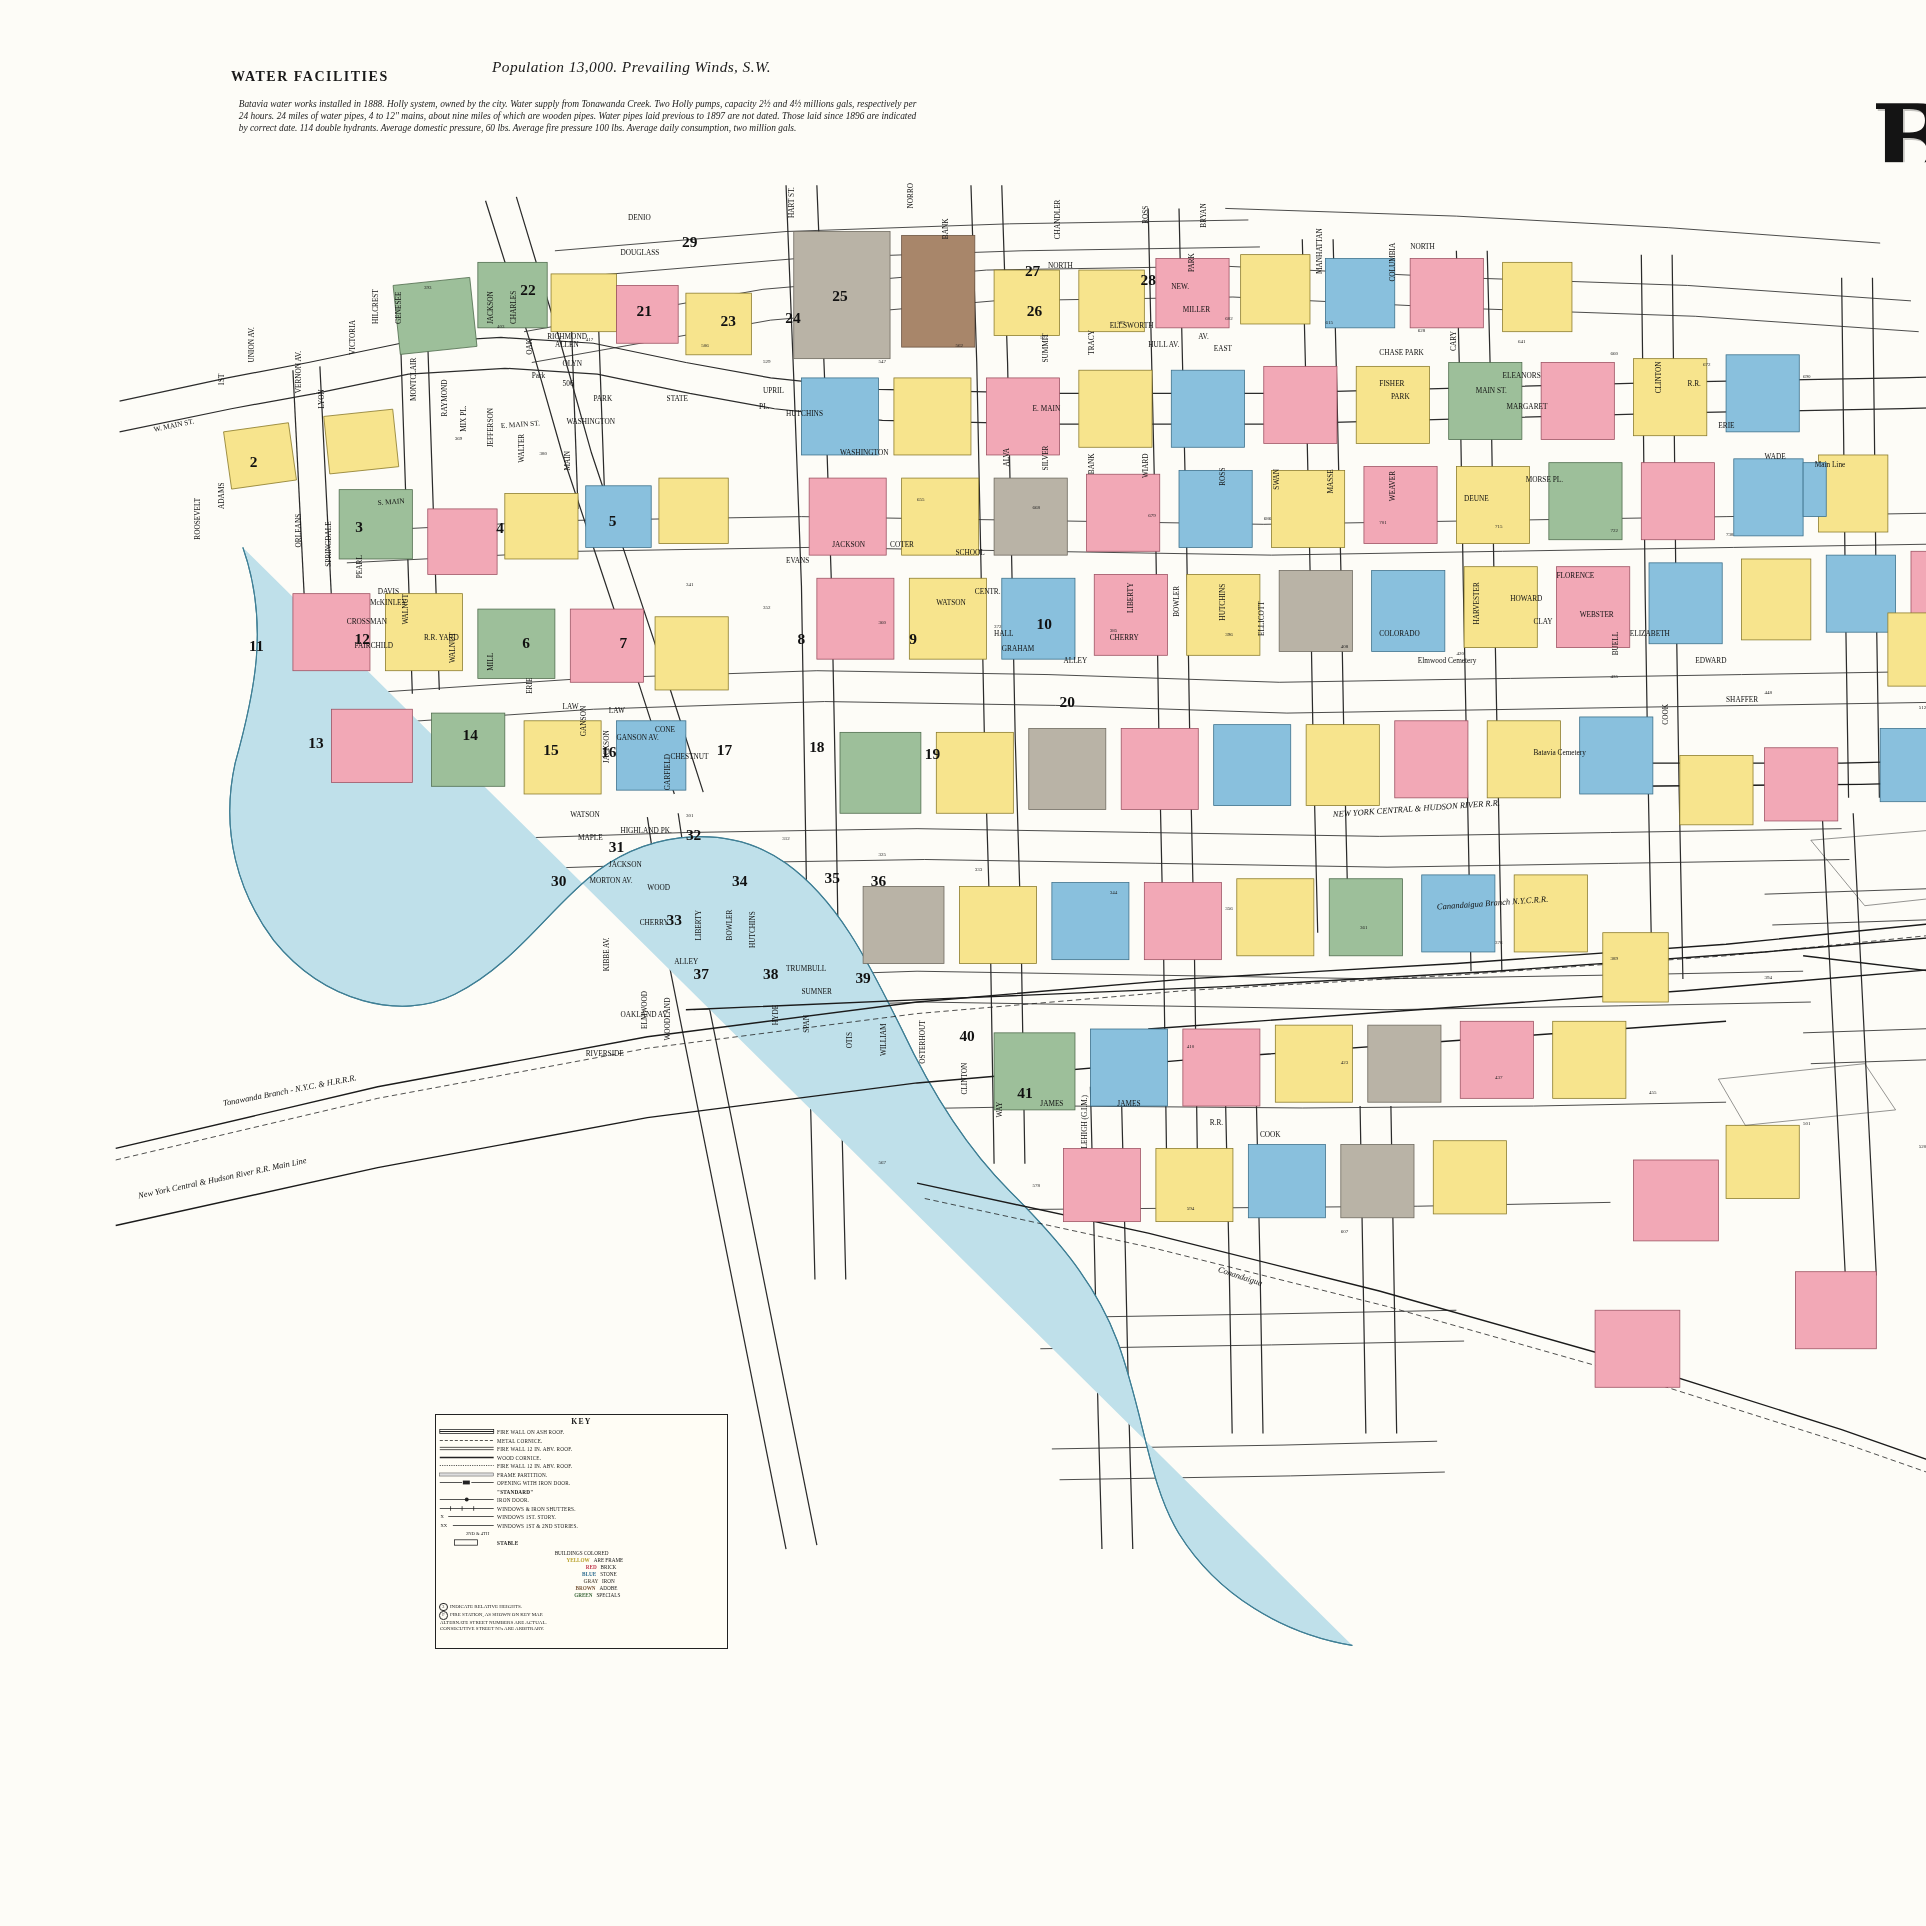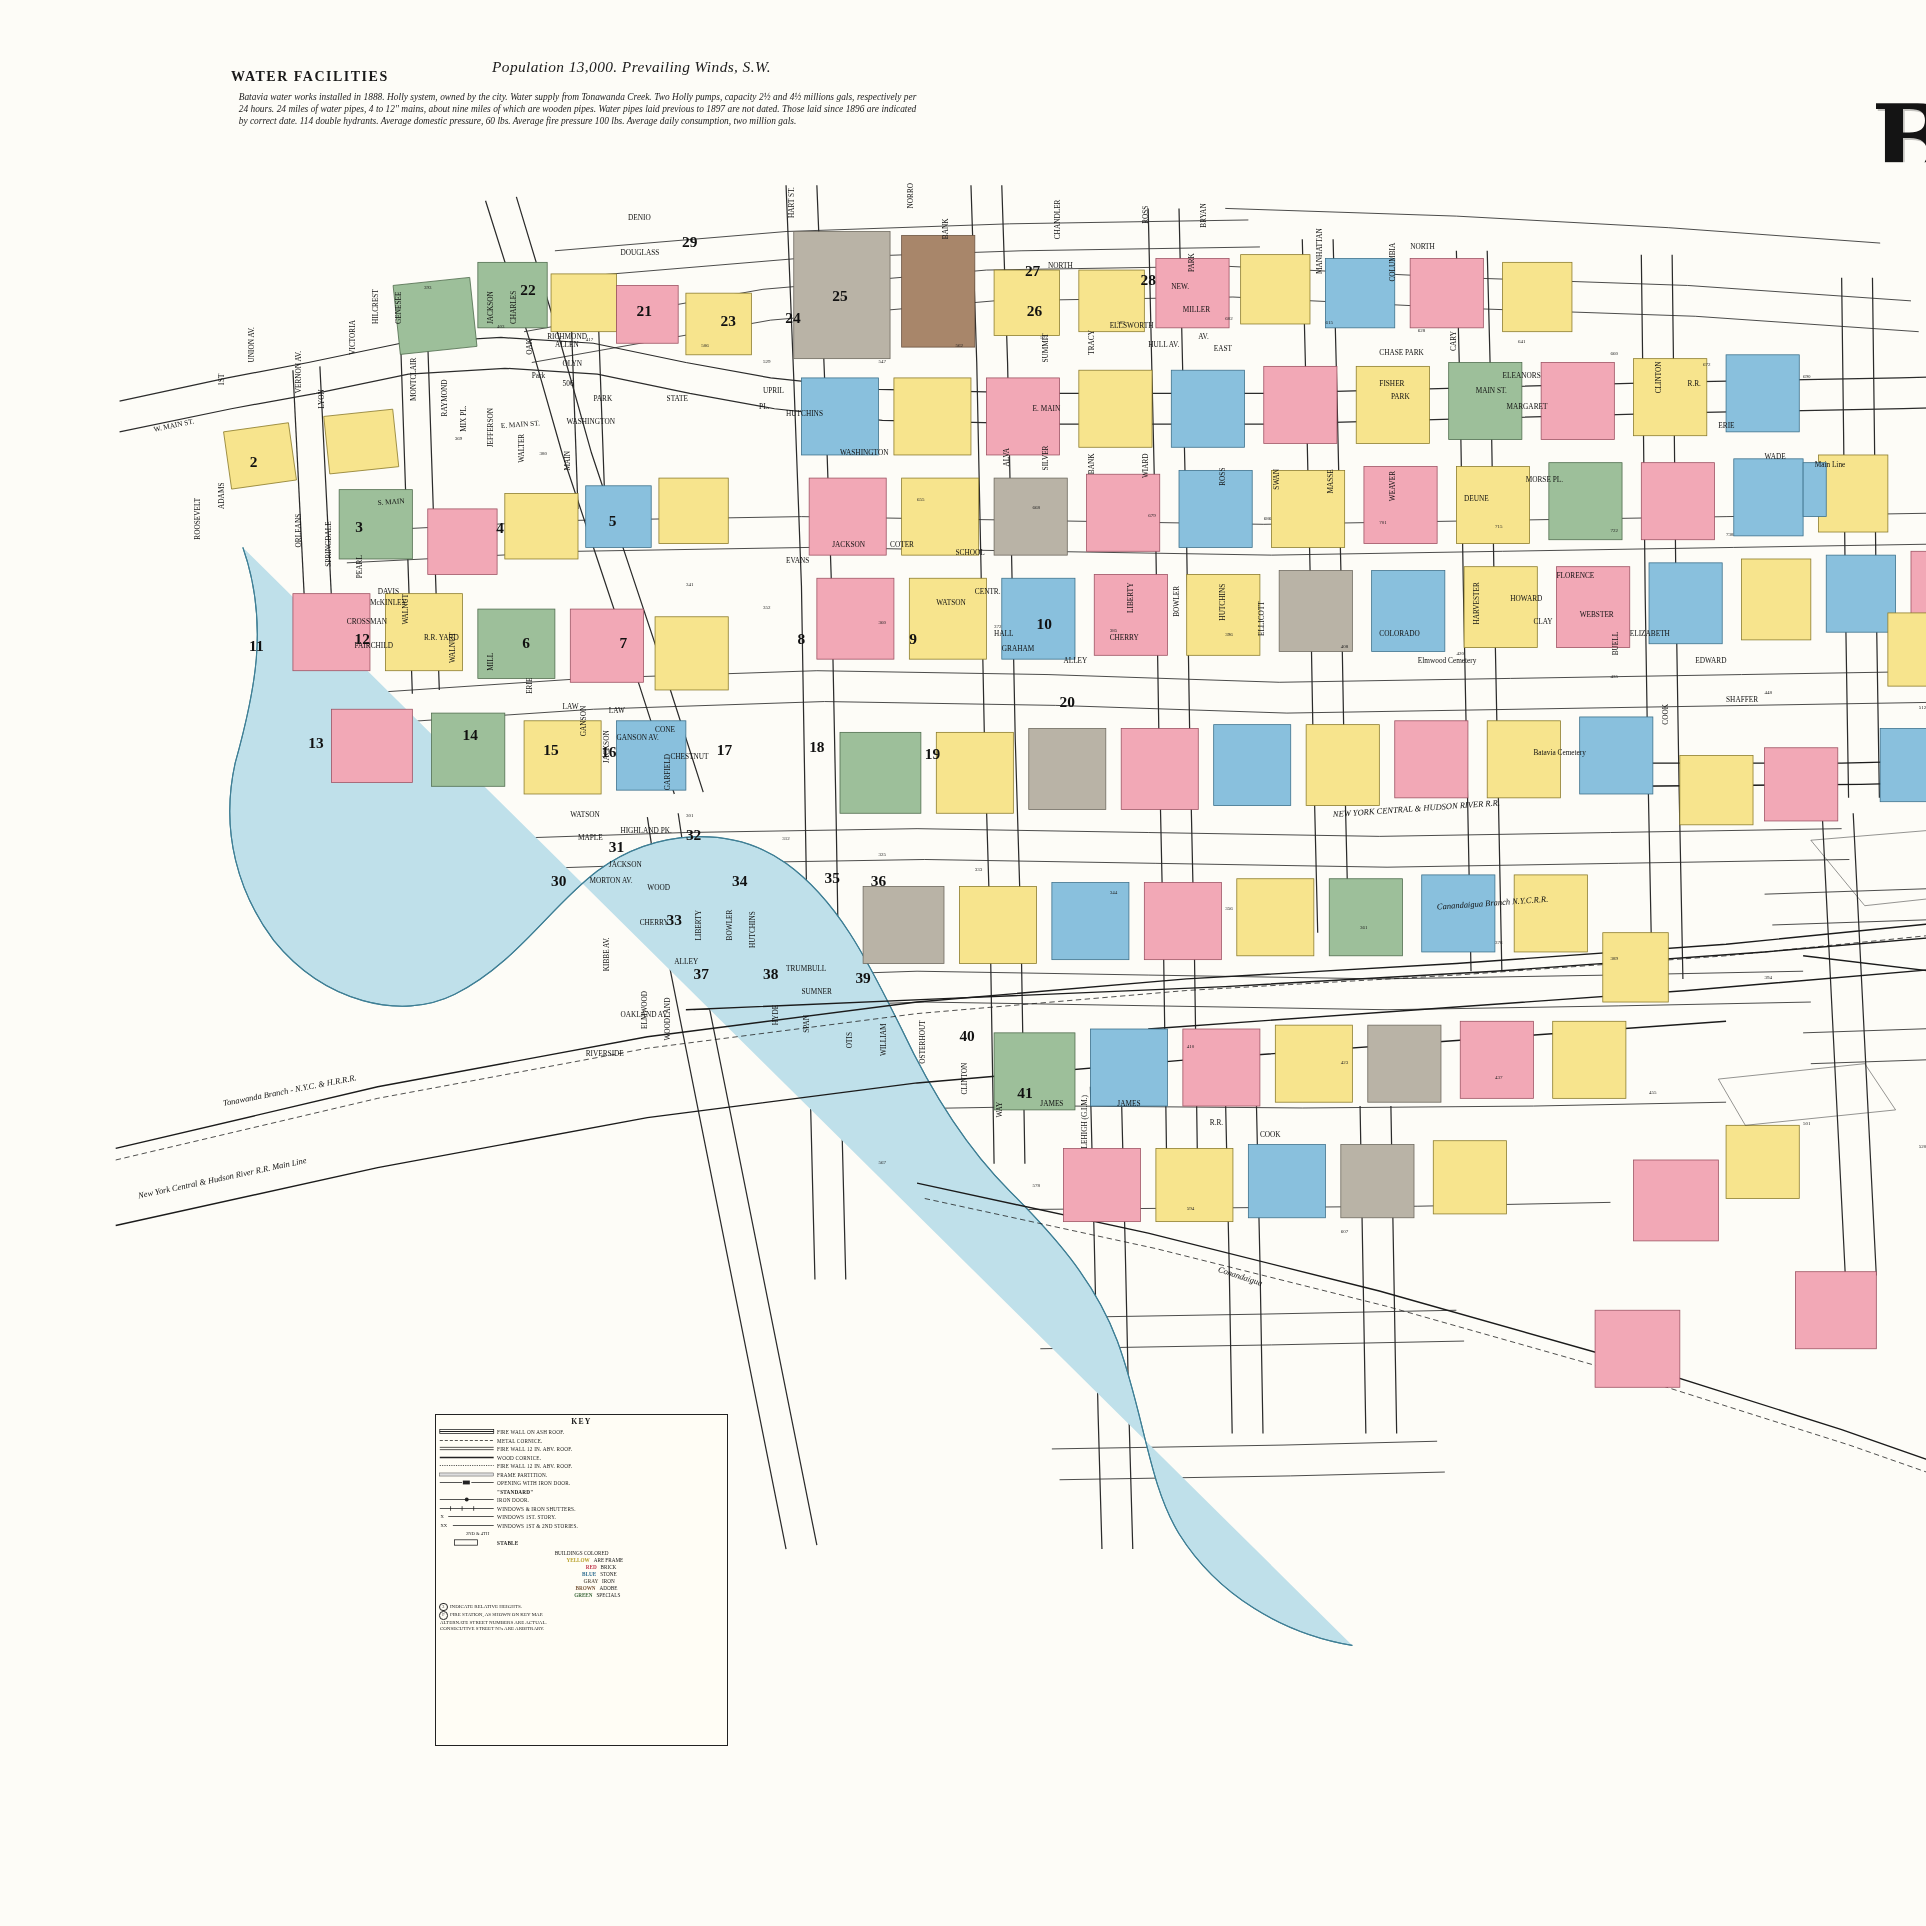--- a/index.html
+++ b/index.html
@@ -45,21 +45,21 @@
   .water-block {
     position: absolute;
     left: 231px; top: 69px;
     width: 693px;
   }
   .water-body {
     font-size: 9.4px;
     line-height: 1.28;
     text-align: justify;
     font-style: italic;
-    margin-top: 6px;
+    margin-top: 13px;
     padding: 0 7.7px;
   }
   .fire-block {
     position: absolute;
     left: 231px; top: 231px;
     width: 693px;
   }
   .fire-body {
     font-size: 9.4px;
     line-height: 1.28;
@@ -170,21 +170,21 @@
     width: 2273px;
     height: 1734px;
   }
   .map-svg { display: block; }
 
   
   .key-box {
     position: absolute;
     left: 435px; top: 1414px;
     width: 293px;
-    height: 332px;
+    height: 235px;
     border: 1.2px solid #222;
     background: #fffdf5;
     font-size: 5px;
     line-height: 1.18;
     padding: 2.3px 3.1px;
     box-sizing: border-box;
   }
   .key-title {
     text-align: center;
     font-weight: bold;

